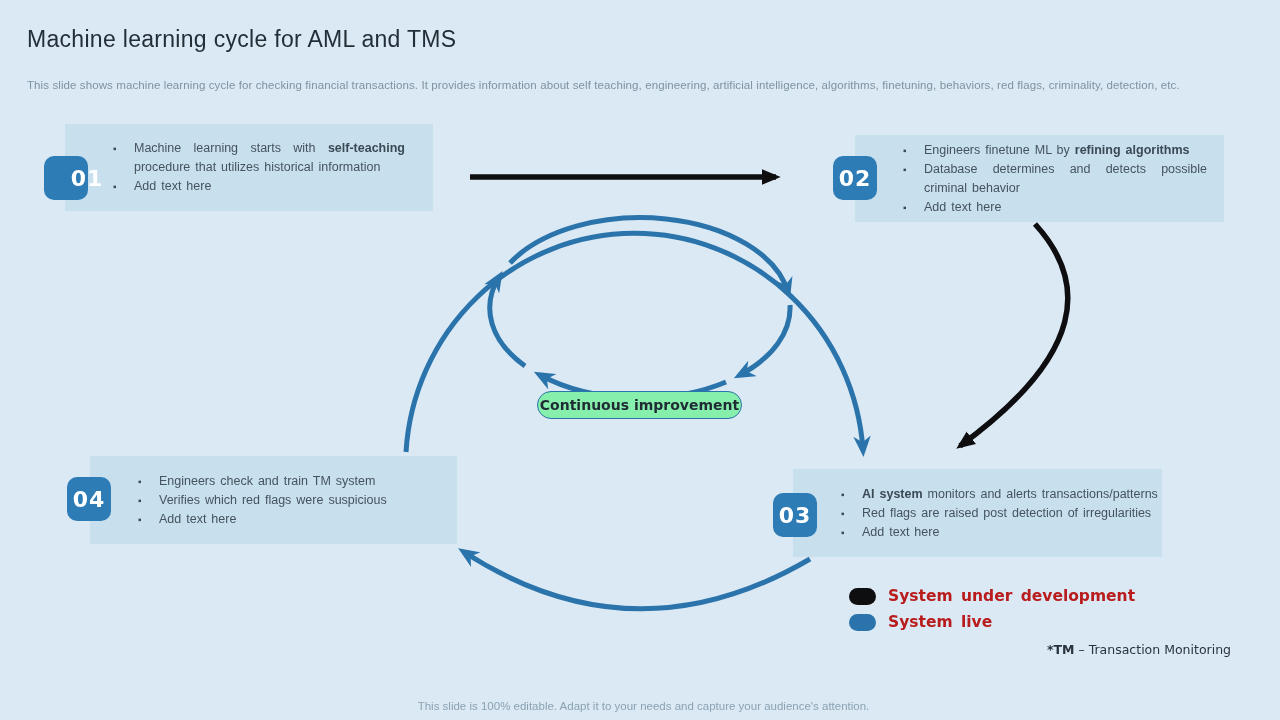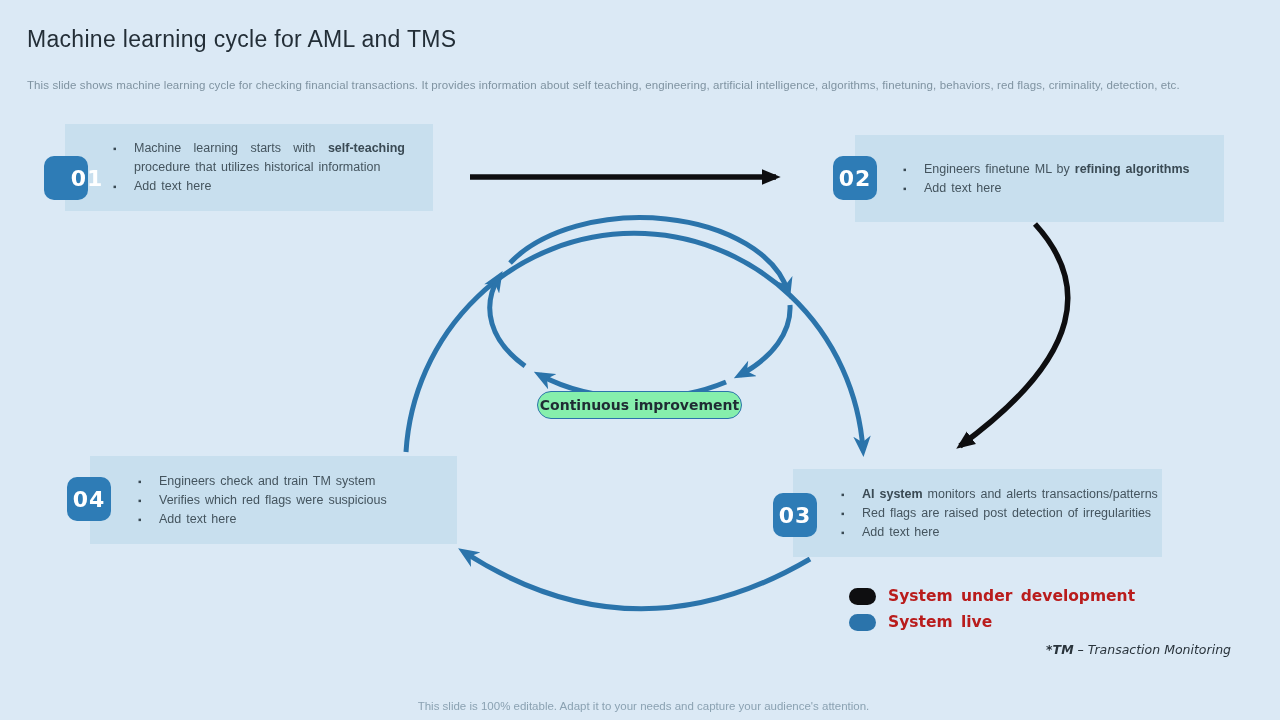--- a/index.html
+++ b/index.html
@@ -45,21 +45,21 @@
     display:flex;align-items:center;justify-content:center;
     font-family:"DejaVu Sans",sans-serif;font-weight:bold;font-size:14px;color:#1f2b33;}
 
   .legend{position:absolute;left:849px;top:587px;z-index:3;}
   .legend-row{display:flex;align-items:center;height:18px;margin-bottom:8px;}
   .swatch{width:27px;height:17px;border-radius:8.5px;margin-right:12px;flex:none;}
   .legend-label{font-family:"DejaVu Sans",sans-serif;font-weight:bold;font-size:15.5px;
     color:#b91c1c;word-spacing:3px;white-space:nowrap;}
 
   .footnote{position:absolute;right:49px;top:642px;z-index:3;font-family:"DejaVu Sans",sans-serif;
-    font-size:12.5px;color:#2a343c;white-space:nowrap;font-style:italic;}
+    font-size:12.5px;color:#2a343c;white-space:nowrap;}
   .footnote b{font-weight:bold;}
 
   .footer{position:absolute;left:0;top:700px;width:1280px;text-align:center;
     font-size:11.5px;color:#8ba2b2;padding-left:7px;}
 </style>
 </head>
 <body>
 
 <h1 class="title">Machine learning cycle for AML and TMS</h1>
 <div class="subtitle">This slide shows machine learning cycle for checking financial transactions. It provides information about self teaching, engineering, artificial intelligence, algorithms, finetuning, behaviors, red flags, criminality, detection, etc.</div>
@@ -85,20 +85,21 @@
 
 <div class="stepbox box01">
   <ul>
       <li><span>Machine learning starts with </span><b>self-teaching</b><span> procedure that utilizes historical information</span></li>
       <li><span>Add text here</span></li>
     </ul>
 </div>
 <div class="stepbox box02">
   <ul>
       <li><span>Engineers finetune ML by </span><b>refining algorithms</b></li>
+      <li><span>Database determines and detects possible criminal behavior</span></li>
       <li><span>Add text here</span></li>
     </ul>
 </div>
 <div class="stepbox box03">
   <ul>
       <li><b>AI system</b><span> monitors and alerts transactions/patterns</span></li>
       <li><span>Red flags are raised post detection of irregularities</span></li>
       <li><span>Add text here</span></li>
     </ul>
 </div>

